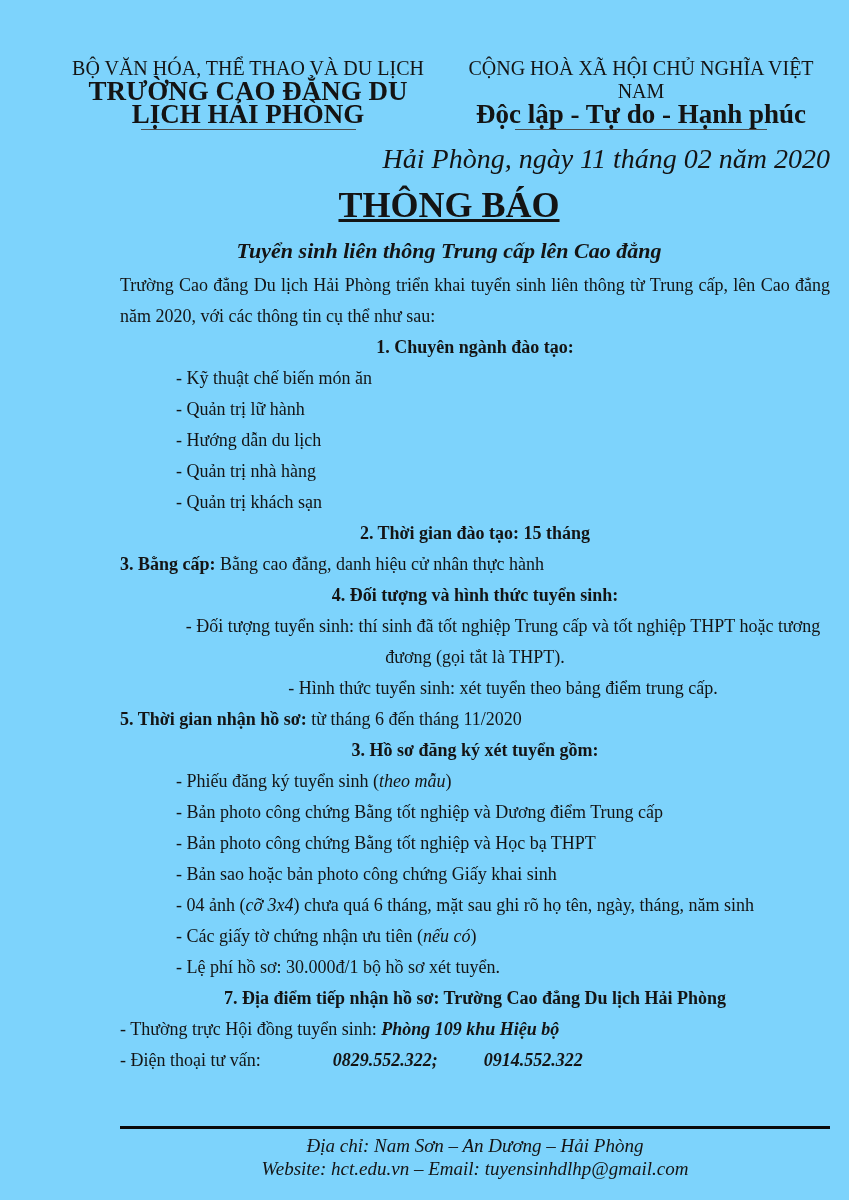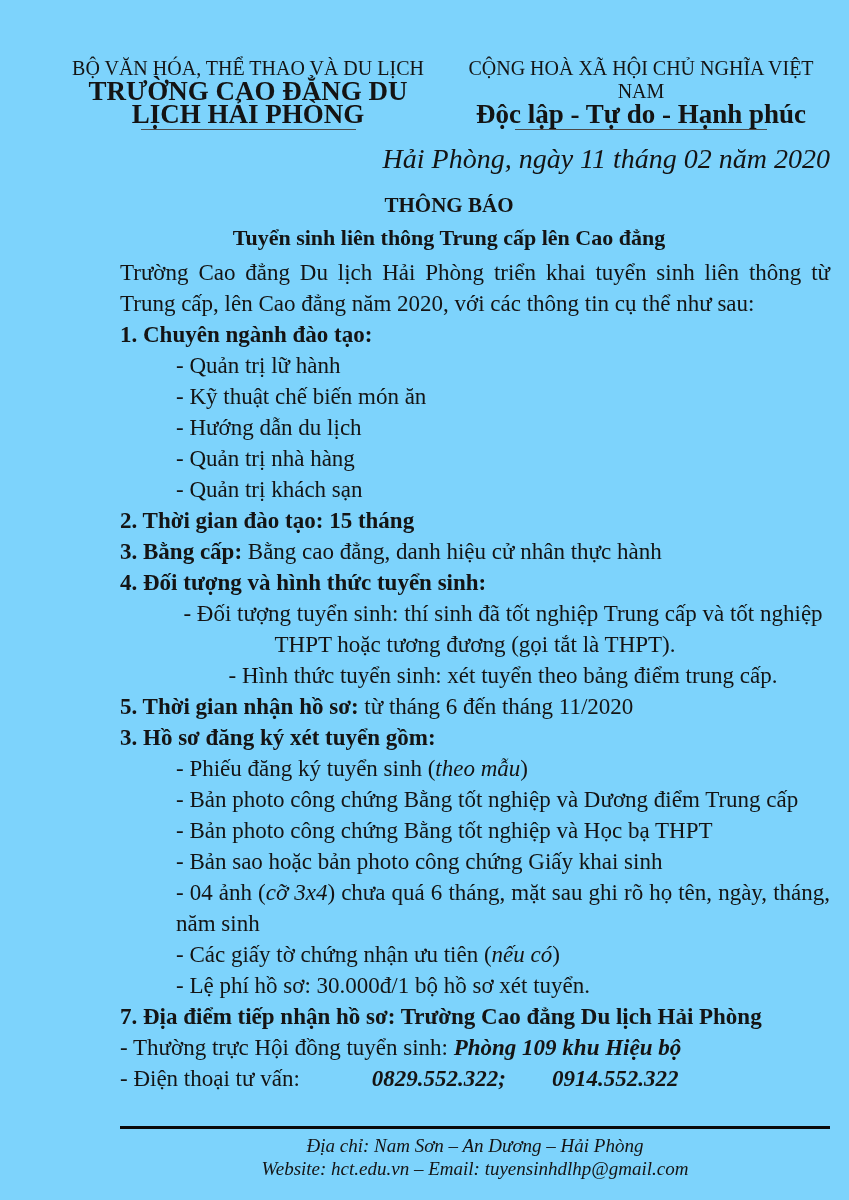--- a/index.html
+++ b/index.html
@@ -36,34 +36,34 @@
   .date-line {
     margin: 17px 19px 0 0;
     text-align: right;
     font-style: italic;
     font-size: 28px;
     line-height: 24px;
   }
 
   
   .title-wrap { margin: 19px 19px 0 68px; text-align: center; }
-  .doc-title { font-size: 21px; line-height: 31px; font-weight: bold; }
-  .doc-subtitle { font-size: 22px; line-height: 30px; font-weight: bold; margin-top: 2px; }
+  .doc-title { font-size: 36px; line-height: 31px; font-weight: bold; text-decoration: underline; }
+  .doc-subtitle { font-size: 22px; line-height: 30px; font-weight: bold; margin-top: 15px; font-style: italic; }
 
   
   .content {
     margin: 4px 19px 0 120px;
-    font-size: 23px;
+    font-size: 18px;
     line-height: 31px;
   }
   .content p { margin: 0; }
   .just { text-align: justify; }
   .indent { text-indent: 56px; text-align: center; }       
   .block-indent { padding-left: 56px; }
-  .b { font-weight: bold; }
+  .b { font-weight: bold; text-align: center; }
   .bi { font-weight: bold; font-style: italic; }
   em { font-style: italic; }
   .phone1 { margin-left: 72px; }
   .phone2 { margin-left: 46px; }
 
   
   .footer {
     position: absolute;
     left: 120px;
     right: 19px;
@@ -96,22 +96,22 @@
   <div class="title-wrap">
     <div class="doc-title">THÔNG BÁO</div>
     <div class="doc-subtitle">Tuyển sinh liên thông Trung cấp lên Cao đẳng</div>
   </div>
 
   <div class="content">
 
     <p class="just">Trường Cao đẳng Du lịch Hải Phòng triển khai tuyển sinh liên thông từ Trung cấp, lên Cao đẳng năm 2020, với các thông tin cụ thể như sau:</p>
 
     <p class="b">1. Chuyên ngành đào tạo:</p>
+    <p class="block-indent">- Kỹ thuật chế biến món ăn</p>
     <p class="block-indent">- Quản trị lữ hành</p>
-    <p class="block-indent">- Kỹ thuật chế biến món ăn</p>
     <p class="block-indent">- Hướng dẫn du lịch</p>
     <p class="block-indent">- Quản trị nhà hàng</p>
     <p class="block-indent">- Quản trị khách sạn</p>
 
     <p class="b">2. Thời gian đào tạo: 15 tháng</p>
 
     <p><span class="b">3. Bằng cấp:</span><span> Bằng cao đẳng, danh hiệu cử nhân thực hành</span></p>
 
     <p class="b">4. Đối tượng và hình thức tuyển sinh:</p>
     <p class="just indent">- Đối tượng tuyển sinh: thí sinh đã tốt nghiệp Trung cấp và tốt nghiệp THPT hoặc tương đương (gọi tắt là THPT).</p>

